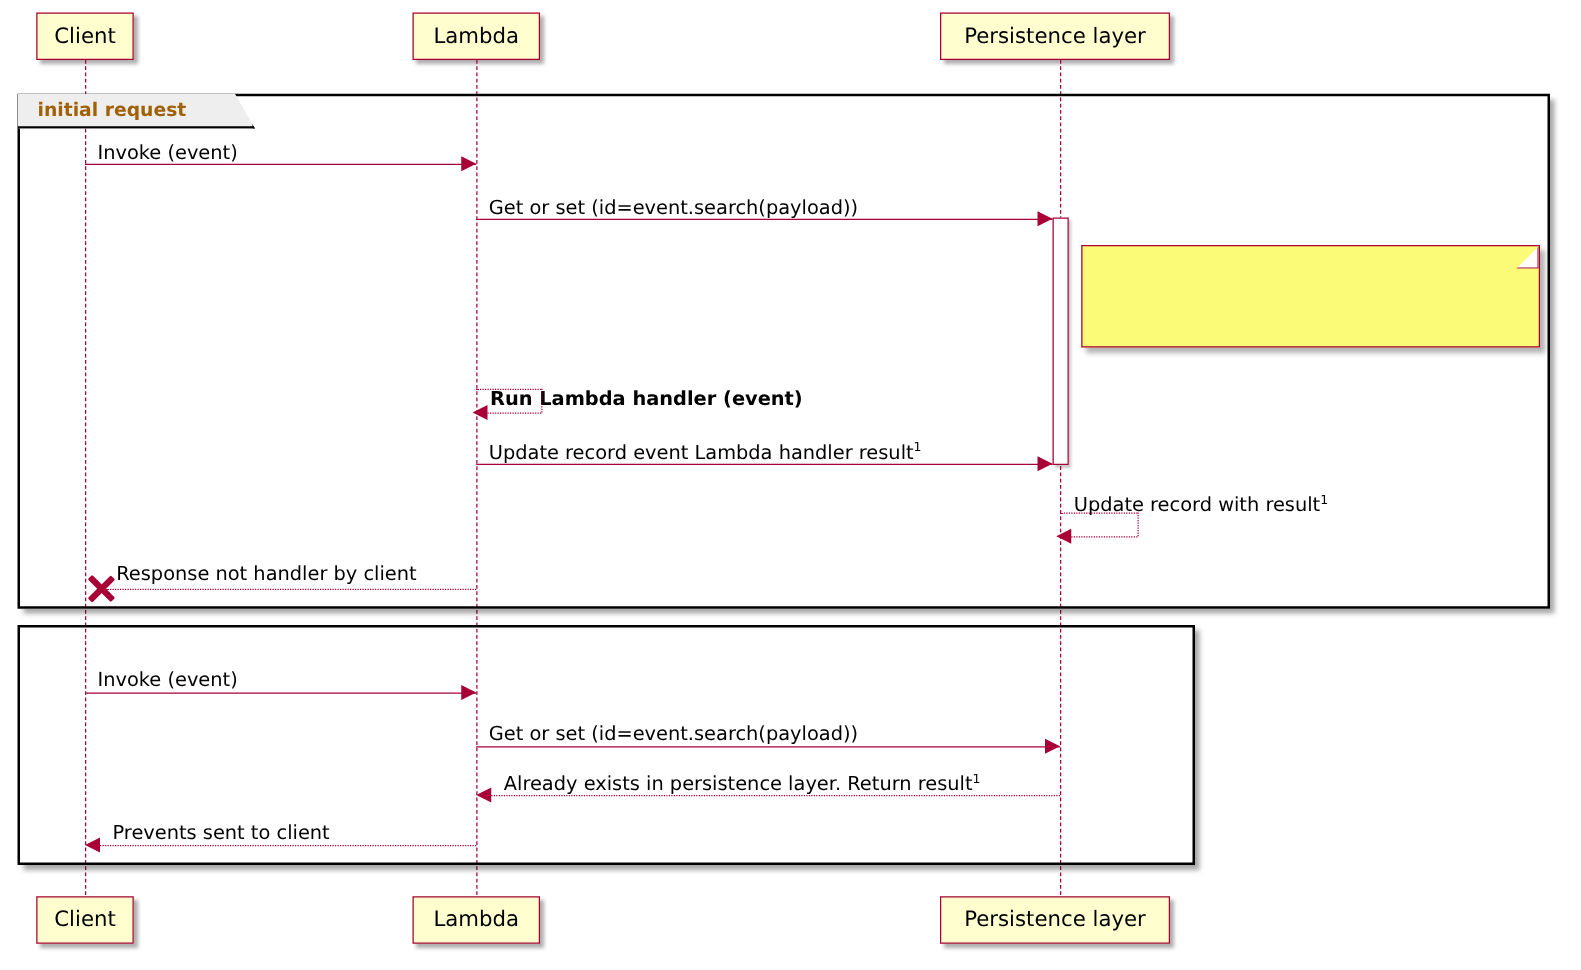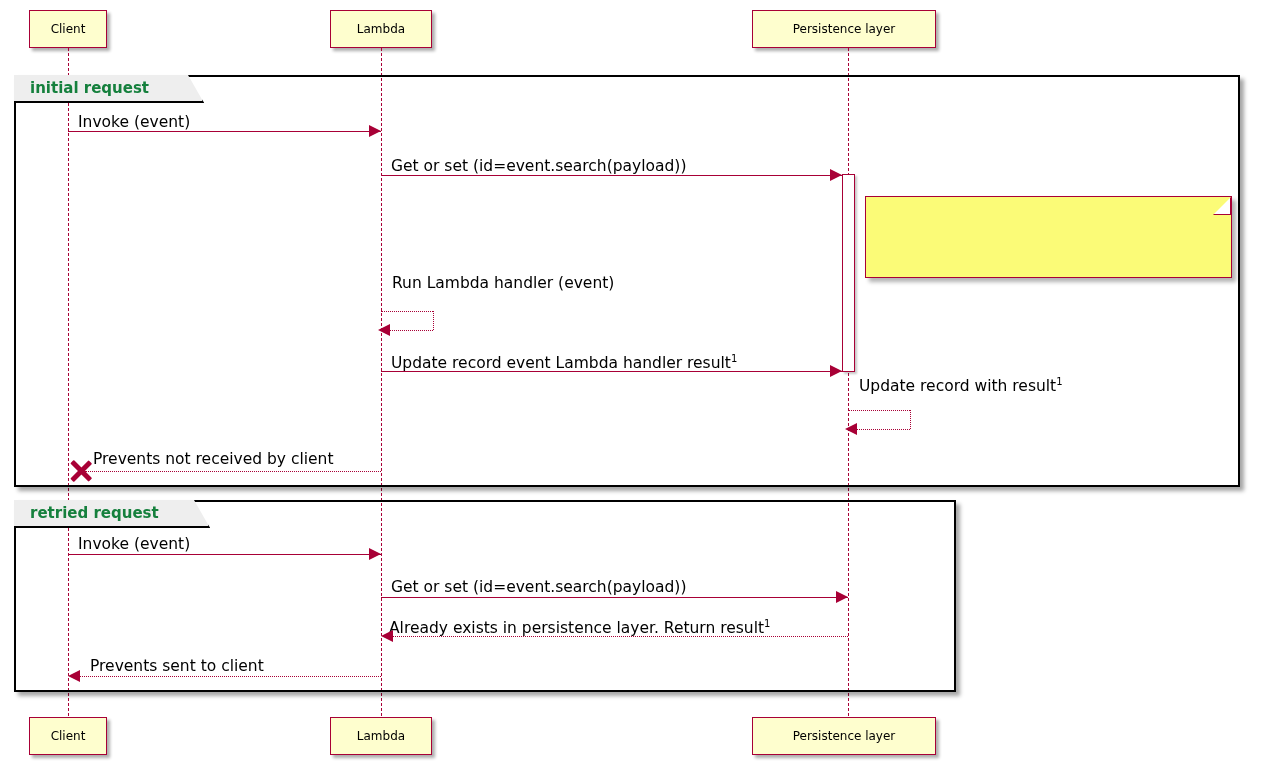--- a/index.html
+++ b/index.html
@@ -6,21 +6,21 @@
   body{font-family:"DejaVu Sans","Liberation Sans",sans-serif;}
   #stage{position:relative;width:1265px;height:776px;background:#ffffff;overflow:hidden;}
 
   
   .participant{
     position:absolute;
     background:#FEFECE;
     border:1.5px solid #A80036;
     box-shadow:3px 3px 3px rgba(0,0,0,0.32);
     display:flex;align-items:center;justify-content:center;
-    font-size:12px;color:#000000;
+    font-size:17px;color:#000000;
     box-sizing:border-box;
     line-height:1;
   }
 
   
   .lifeline{
     position:absolute;width:0;
     border-left:1.6px dashed #A80036;
   }
 
@@ -43,21 +43,21 @@
   }
   .frame-label{
     position:absolute;
     left:0;top:0;
     height:28px;
     background:#EEEEEE;
     border-right:2px solid #000000;
     border-bottom:2px solid #000000;
     display:flex;align-items:center;
     padding:0 26px 0 16px;
-    font-size:15px;font-weight:bold;color:#15803d;
+    font-size:15px;font-weight:bold;color:#a16207;
     box-sizing:border-box;
     clip-path:polygon(0 0, calc(100% - 16px) 0, 100% 100%, 0 100%);
     white-space:nowrap;
   }
 
   
   .msg-line{
     position:absolute;height:0;
     border-top:1.6px solid #A80036;
   }
@@ -172,66 +172,63 @@
   <div class="msg-label" style="left:391px;top:159px;">
     <span>Get or set (id=event.search(payload))</span>
   </div>
   <div class="msg-line" style="left:381px;top:175px;width:461px;"></div>
   <div class="arrowhead right" style="left:830px;top:169px;"></div>
 
   <div class="note" style="left:865px;top:196px;width:367px;height:82px;">
     <div class="note-fold"></div>
   </div>
 
-  <div class="msg-label" style="left:392px;top:276px;">
+  <div class="msg-label" style="left:392px;top:312px;font-weight:bold;">
     <span>Run Lambda handler (event)</span>
   </div>
   <div class="self-top" style="left:381px;top:311px;width:52px;"></div>
   <div class="self-right" style="left:433px;top:311px;height:19px;"></div>
   <div class="self-bottom" style="left:390px;top:330px;width:43px;"></div>
   <div class="arrowhead left" style="left:378px;top:324px;"></div>
 
   <div class="msg-label" style="left:391px;top:354px;">
     <span>Update record event Lambda handler result</span><sup>1</sup>
   </div>
   <div class="msg-line" style="left:381px;top:371px;width:461px;"></div>
   <div class="arrowhead right" style="left:830px;top:365px;"></div>
 
-  <div class="msg-label" style="left:859px;top:377px;">
+  <div class="msg-label" style="left:859px;top:396px;">
     <span>Update record with result</span><sup>1</sup>
   </div>
   <div class="self-top" style="left:848px;top:410px;width:62px;"></div>
   <div class="self-right" style="left:910px;top:410px;height:19px;"></div>
   <div class="self-bottom" style="left:857px;top:429px;width:53px;"></div>
   <div class="arrowhead left" style="left:845px;top:423px;"></div>
 
   <div class="msg-label" style="left:93px;top:452px;">
-    <span>Prevents not received by client</span>
+    <span>Response not handler by client</span>
   </div>
   <div class="msg-line dotted" style="left:85px;top:471px;width:296px;"></div>
   <div class="xmark" style="left:68px;top:458px;"></div>
 
   <div class="frame" style="left:14px;top:500px;width:942px;height:192px;"></div>
-  <div class="frame-label" style="left:14px;top:500px;width:196px;">
-    <span>retried request</span>
-  </div>
 
   <div class="msg-label" style="left:78px;top:537px;">
     <span>Invoke (event)</span>
   </div>
   <div class="msg-line" style="left:68px;top:554px;width:313px;"></div>
   <div class="arrowhead right" style="left:369px;top:548px;"></div>
 
   <div class="msg-label" style="left:391px;top:580px;">
     <span>Get or set (id=event.search(payload))</span>
   </div>
   <div class="msg-line" style="left:381px;top:597px;width:467px;"></div>
   <div class="arrowhead right" style="left:836px;top:591px;"></div>
 
-  <div class="msg-label" style="left:389px;top:619px;">
+  <div class="msg-label" style="left:403px;top:619px;">
     <span>Already exists in persistence layer. Return result</span><sup>1</sup>
   </div>
   <div class="msg-line dotted" style="left:393px;top:636px;width:455px;"></div>
   <div class="arrowhead left" style="left:381px;top:630px;"></div>
 
   <div class="msg-label" style="left:90px;top:659px;">
     <span>Prevents sent to client</span>
   </div>
   <div class="msg-line dotted" style="left:80px;top:676px;width:301px;"></div>
   <div class="arrowhead left" style="left:68px;top:670px;"></div>

